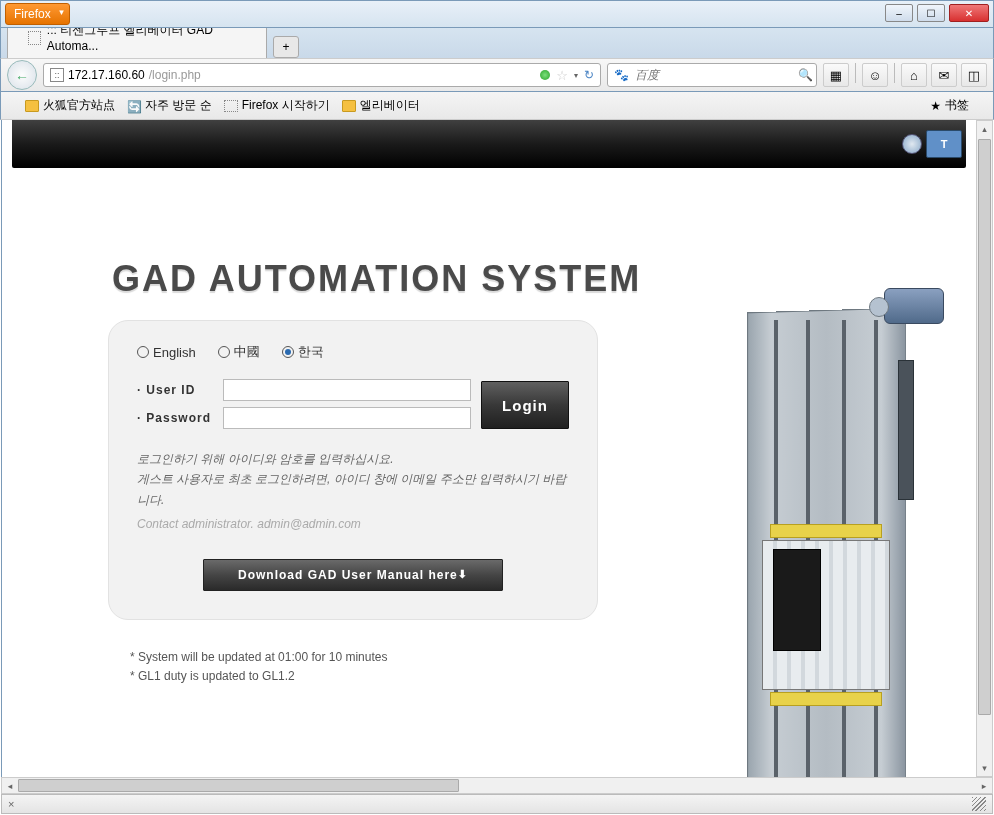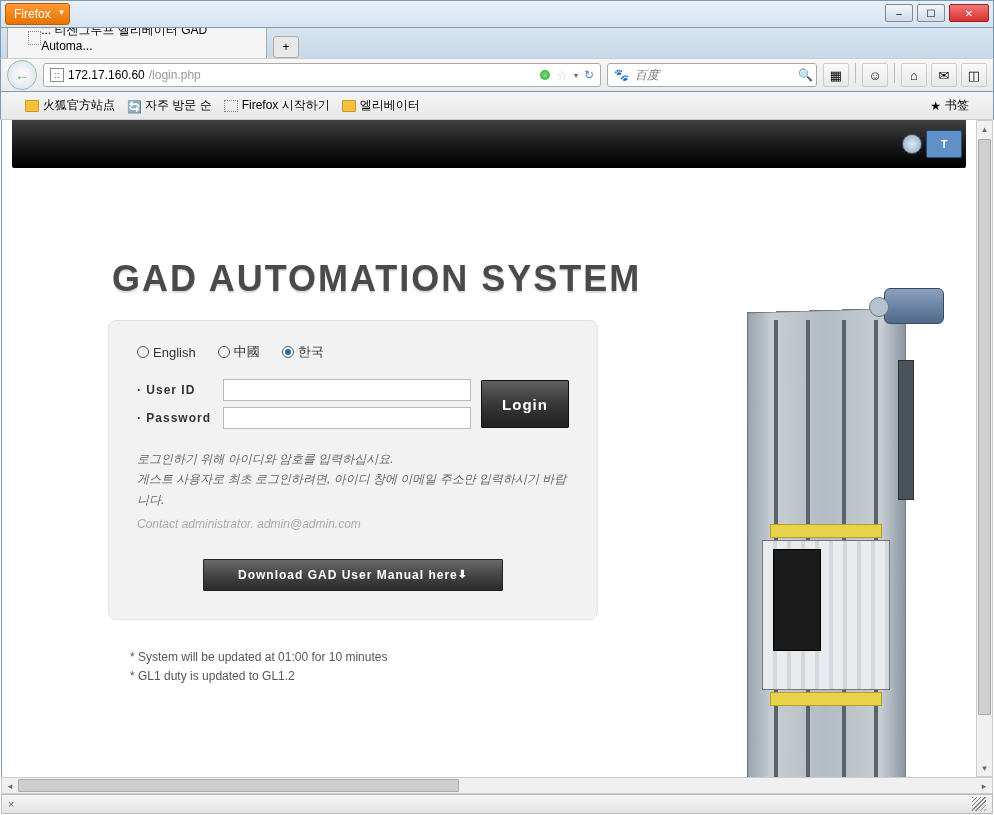--- a/index.html
+++ b/index.html
@@ -9,21 +9,21 @@
 .titlebar { height: 28px; background: linear-gradient(#e8f0f8, #d6e4f0); border: 1px solid #7a9ab8; display: flex; align-items: center; padding: 0 4px; position: relative; }
 .ff-btn { background: linear-gradient(#ff9933, #e67300); color: #fff; border: 1px solid #c05f00; border-radius: 3px; padding: 3px 18px 3px 8px; font-size: 12px; font-weight: normal; position: relative; cursor: pointer; }
 .ff-btn::after { content: "▾"; position: absolute; right: 5px; font-size: 9px; }
 .winbtns { position: absolute; right: 4px; top: 3px; display: flex; gap: 4px; }
 .winbtn { width: 28px; height: 18px; border: 1px solid #888; border-radius: 2px; display: flex; align-items: center; justify-content: center; font-size: 10px; cursor: pointer; }
 .wb-min, .wb-max { background: linear-gradient(#f0f5fb, #cfdceb); }
 .wb-close { background: linear-gradient(#f07878, #d83030); color: #fff; width: 40px; border-color: #a02020; }
 
 
 .tabbar { height: 30px; background: linear-gradient(#d6e4f0, #c9d9e9); border-left: 1px solid #7a9ab8; border-right: 1px solid #7a9ab8; display: flex; align-items: flex-end; padding: 0 6px; }
-.tab { background: #f5f5f5; border: 1px solid #aaa; border-bottom: none; border-radius: 3px 3px 0 0; padding: 5px 20px; display: flex; align-items: center; font-size: 12px; max-width: 260px; }
+.tab { background: #f5f5f5; border: 1px solid #aaa; border-bottom: none; border-radius: 3px 3px 0 0; padding: 5px 20px; display: flex; align-items: center; gap: 6px; font-size: 12px; max-width: 260px; }
 .tab-icon { width: 14px; height: 14px; border: 1px dotted #888; }
 .newtab { width: 26px; height: 22px; margin-left: 6px; background: #e8e8e8; border: 1px solid #aaa; border-radius: 3px; display: flex; align-items: center; justify-content: center; cursor: pointer; }
 
 
 .urlbar { height: 34px; background: linear-gradient(#f7f7f7, #e9e9e9); border: 1px solid #7a9ab8; border-top: 1px solid #ccc; display: flex; align-items: center; padding: 0 6px; gap: 6px; }
 .navback { width: 30px; height: 30px; background: radial-gradient(#fdfdfd, #d8e0e8); border: 1px solid #9bb; border-radius: 50%; display: flex; align-items: center; justify-content: center; font-size: 14px; color: #4a6; cursor: pointer; }
 .urlfield { flex: 1; height: 24px; background: #fff; border: 1px solid #aaa; border-radius: 3px; display: flex; align-items: center; padding: 0 6px; gap: 4px; }
 .url-ip { color: #000; }
 .url-path { color: #999; }
 .url-icons { margin-left: auto; display: flex; gap: 6px; align-items: center; color: #888; }
@@ -45,27 +45,27 @@
 .viewport { position: absolute; top: 120px; left: 1px; right: 18px; bottom: 38px; overflow: hidden; background: #fff; border-left: 1px solid #7a9ab8; }
 .page-header { height: 48px; background: linear-gradient(#404040, #1a1a1a 50%, #000); margin: 0 10px; border-radius: 0 0 2px 2px; display: flex; align-items: center; justify-content: flex-end; padding-right: 4px; }
 .logo-badge { width: 36px; height: 28px; background: #6090c8; border: 1px solid #2a4a6a; border-radius: 2px; color: #fff; display: flex; align-items: center; justify-content: center; font-size: 11px; font-weight: bold; }
 .logo-circ { width: 20px; height: 20px; background: radial-gradient(#e0e8f0, #88a8c8); border: 1px solid #557; border-radius: 50%; margin-right: 4px; }
 
 .page-body { position: relative; padding: 0 10px; height: calc(100% - 48px); }
 
 .main-title { font-family: Arial, sans-serif; font-size: 36px; font-weight: bold; letter-spacing: 2px; color: #4a4a4a; margin: 90px 0 0 100px; text-shadow: 0 2px 1px rgba(0,0,0,0.15); }
 .subtitle { margin: 4px 0 0 104px; letter-spacing: 7px; color: #888; font-size: 12px; }
 
-.login-panel { margin: 20px 0 8px 96px; width: 490px; background: #f2f2f2; border: 1px solid #e2e2e2; border-radius: 8px; padding: 22px 28px 28px; }
+.login-panel { margin: 20px 0 8px 96px; width: 490px; background: #f2f2f2; border: 1px solid #e2e2e2; border-radius: 20px; padding: 22px 28px 28px; }
 .langs { display: flex; gap: 22px; font-size: 13px; color: #333; margin-bottom: 18px; }
 .lang { display: flex; align-items: center; gap: 4px; cursor: pointer; }
 .radio { width: 12px; height: 12px; border: 1px solid #555; border-radius: 50%; display: inline-flex; align-items: center; justify-content: center; }
 .radio.sel::after { content: ""; width: 6px; height: 6px; background: #2a6ab0; border-radius: 50%; }
 
-.form-wrap { display: flex; gap: 10px; align-items: center; }
+.form-wrap { display: flex; gap: 10px; align-items: flex-end; }
 .fields { display: flex; flex-direction: column; gap: 6px; }
 .frow { display: flex; align-items: center; gap: 8px; }
 .flabel { width: 78px; font-size: 12px; font-weight: bold; color: #333; letter-spacing: 1px; }
 .flabel::before { content: "· "; }
 .finput { width: 248px; height: 22px; background: #fff; border: 1px solid #bbb; padding: 0 4px; }
 .login-btn { width: 88px; height: 48px; background: linear-gradient(#606060, #383838 50%, #202020); border: 1px solid #111; color: #fff; font-weight: bold; font-size: 15px; letter-spacing: 1px; cursor: pointer; border-radius: 1px; }
 
 .hints { margin-top: 20px; font-size: 12px; color: #666; line-height: 1.7; font-style: italic; }
 .contact { color: #aaa; margin-top: 4px; }
 

